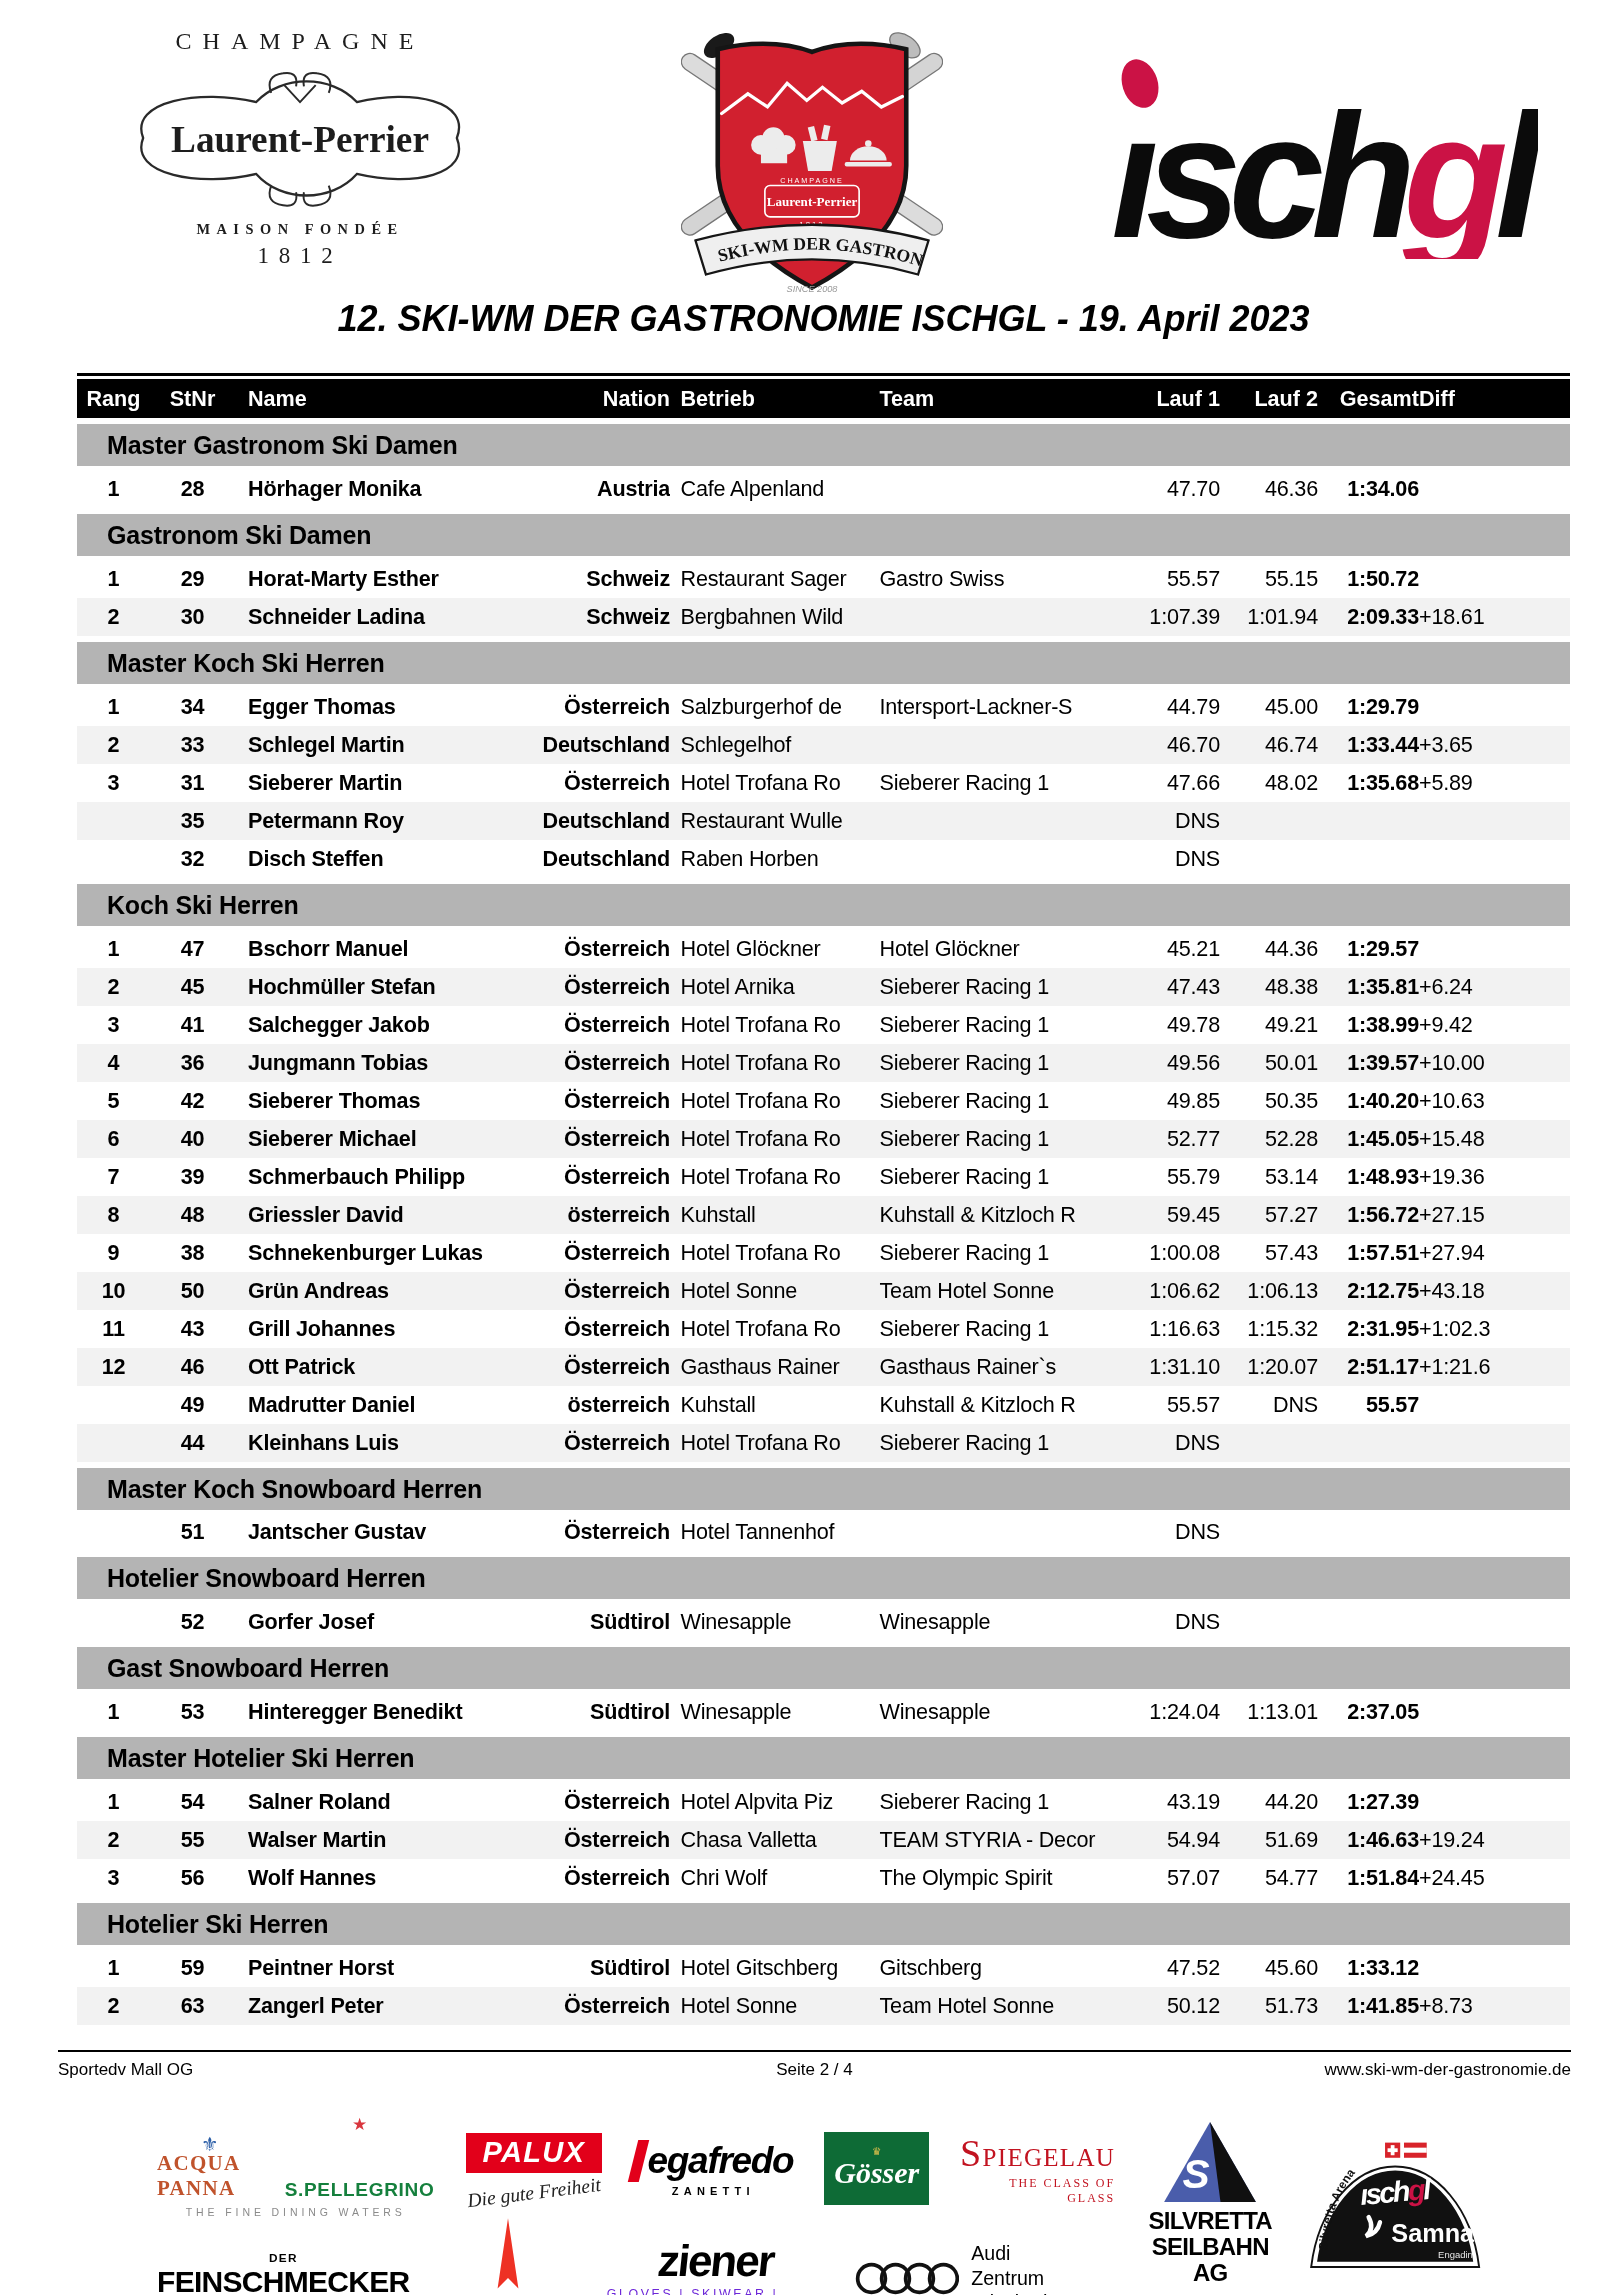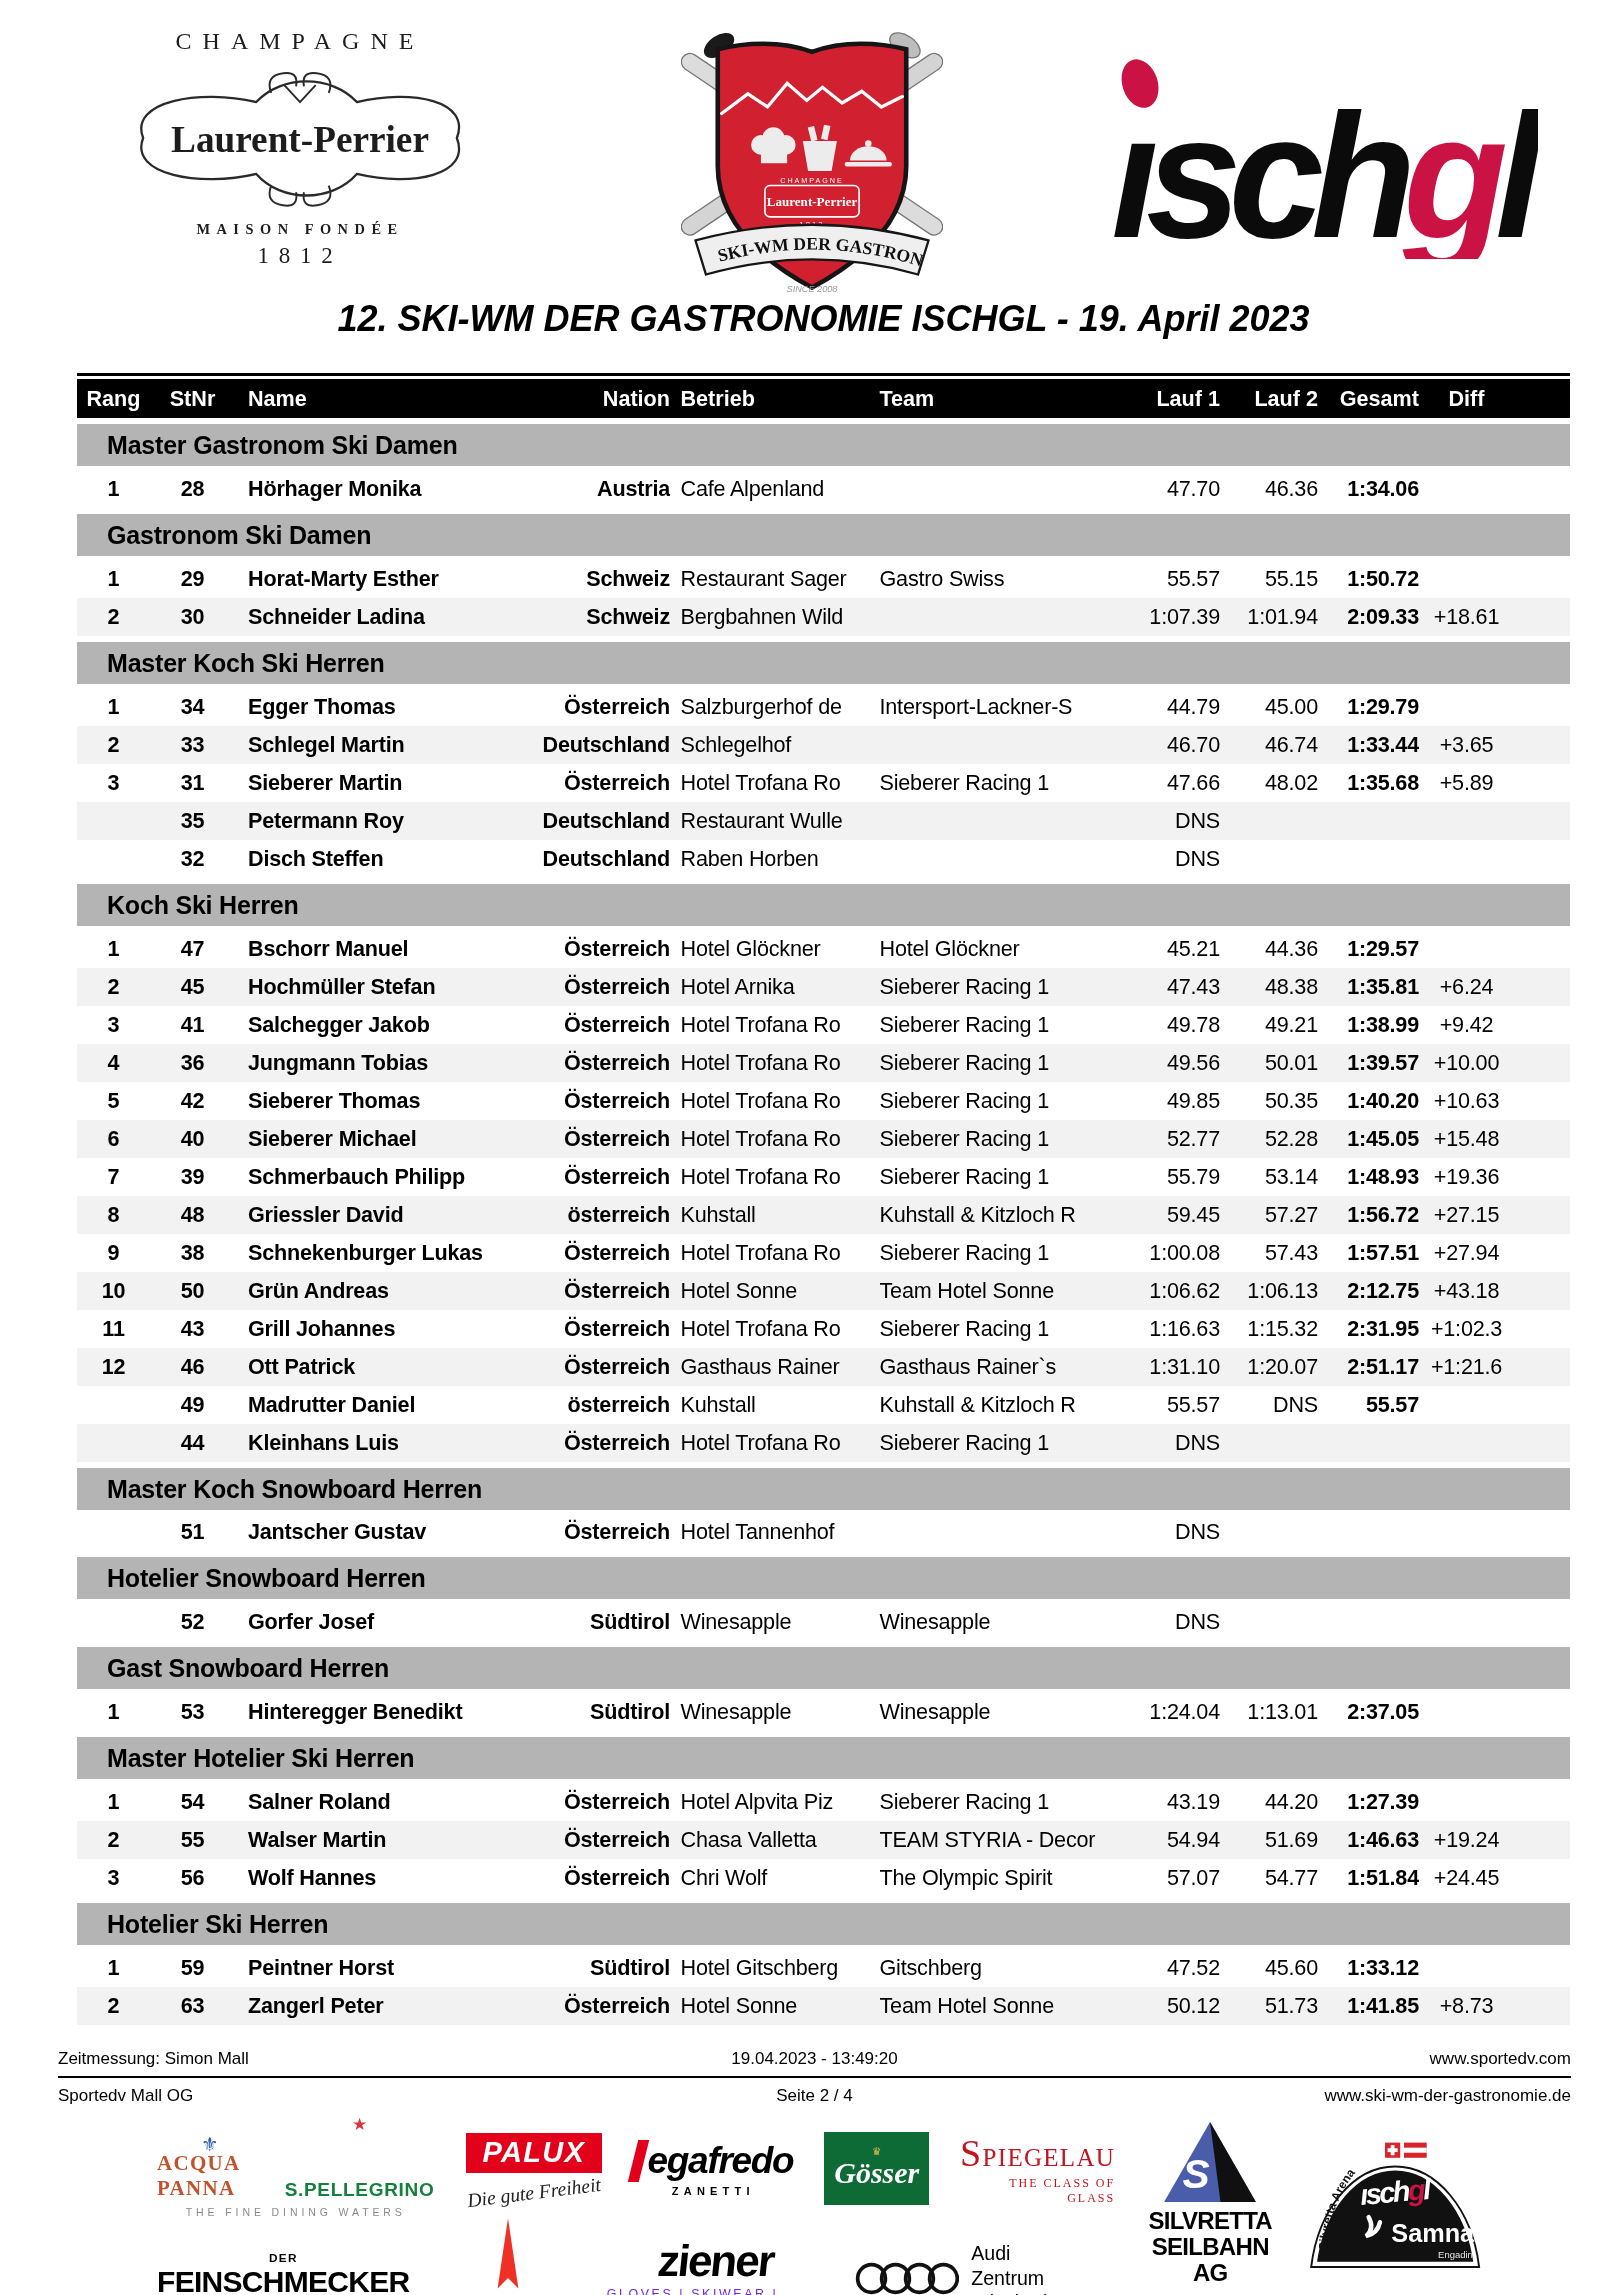--- a/index.html
+++ b/index.html
@@ -36,21 +36,21 @@
   .cell{box-sizing:border-box;font-size:21.6px;}
   .c0{width:73px;text-align:center;font-weight:bold;}
   .c1{width:85px;text-align:center;font-weight:bold;}
   .c2{width:288px;text-align:left;padding-left:13px;font-weight:bold;}
   .c3{width:147px;text-align:right;font-weight:bold;}
   .c4{width:203px;text-align:left;padding-left:10.5px;}
   .c5{width:265px;text-align:left;padding-left:6.5px;}
   .c6{width:82px;text-align:right;}
   .c7{width:98px;text-align:right;}
   .c8{width:101px;text-align:right;font-weight:bold;}
-  .c9{width:151px;text-align:center;padding-right:56px;}
+  .c9{width:151px;text-align:left;padding-right:56px;}
   .thead .c4,.thead .c5{font-weight:bold;}
 
   
   .footer{position:absolute;left:58px;right:52px;top:2046px;font-size:17px;}
   .footrow{display:flex;justify-content:space-between;align-items:center;height:26px;position:relative;}
   .footrow .fc{position:absolute;left:50%;transform:translateX(-50%);}
   .footrule{height:2px;background:#000;margin:3.9px 0 5.2px 0;}
 
   
   .sponsors{position:absolute;left:157px;right:141px;top:2119px;height:171px;display:flex;}
@@ -546,25 +546,20 @@
           <div class="cell c5">Team Hotel Sonne</div>
           <div class="cell c6">50.12</div>
           <div class="cell c7">51.73</div>
           <div class="cell c8">1:41.85</div>
           <div class="cell c9">+8.73</div>
         </div>
       </div>
   </div>
 
   <div class="footer">
-    <div class="footrow">
-      <span>Zeitmessung: Simon Mall</span>
-      <span class="fc">19.04.2023 - 13:49:20</span>
-      <span>www.sportedv.com</span>
-    </div>
     <div class="footrule"></div>
     <div class="footrow">
       <span>Sportedv Mall OG</span>
       <span class="fc">Seite 2 / 4</span>
       <span>www.ski-wm-der-gastronomie.de</span>
     </div>
   </div>
 
   <div class="sponsors">
     <div class="sp-left">

